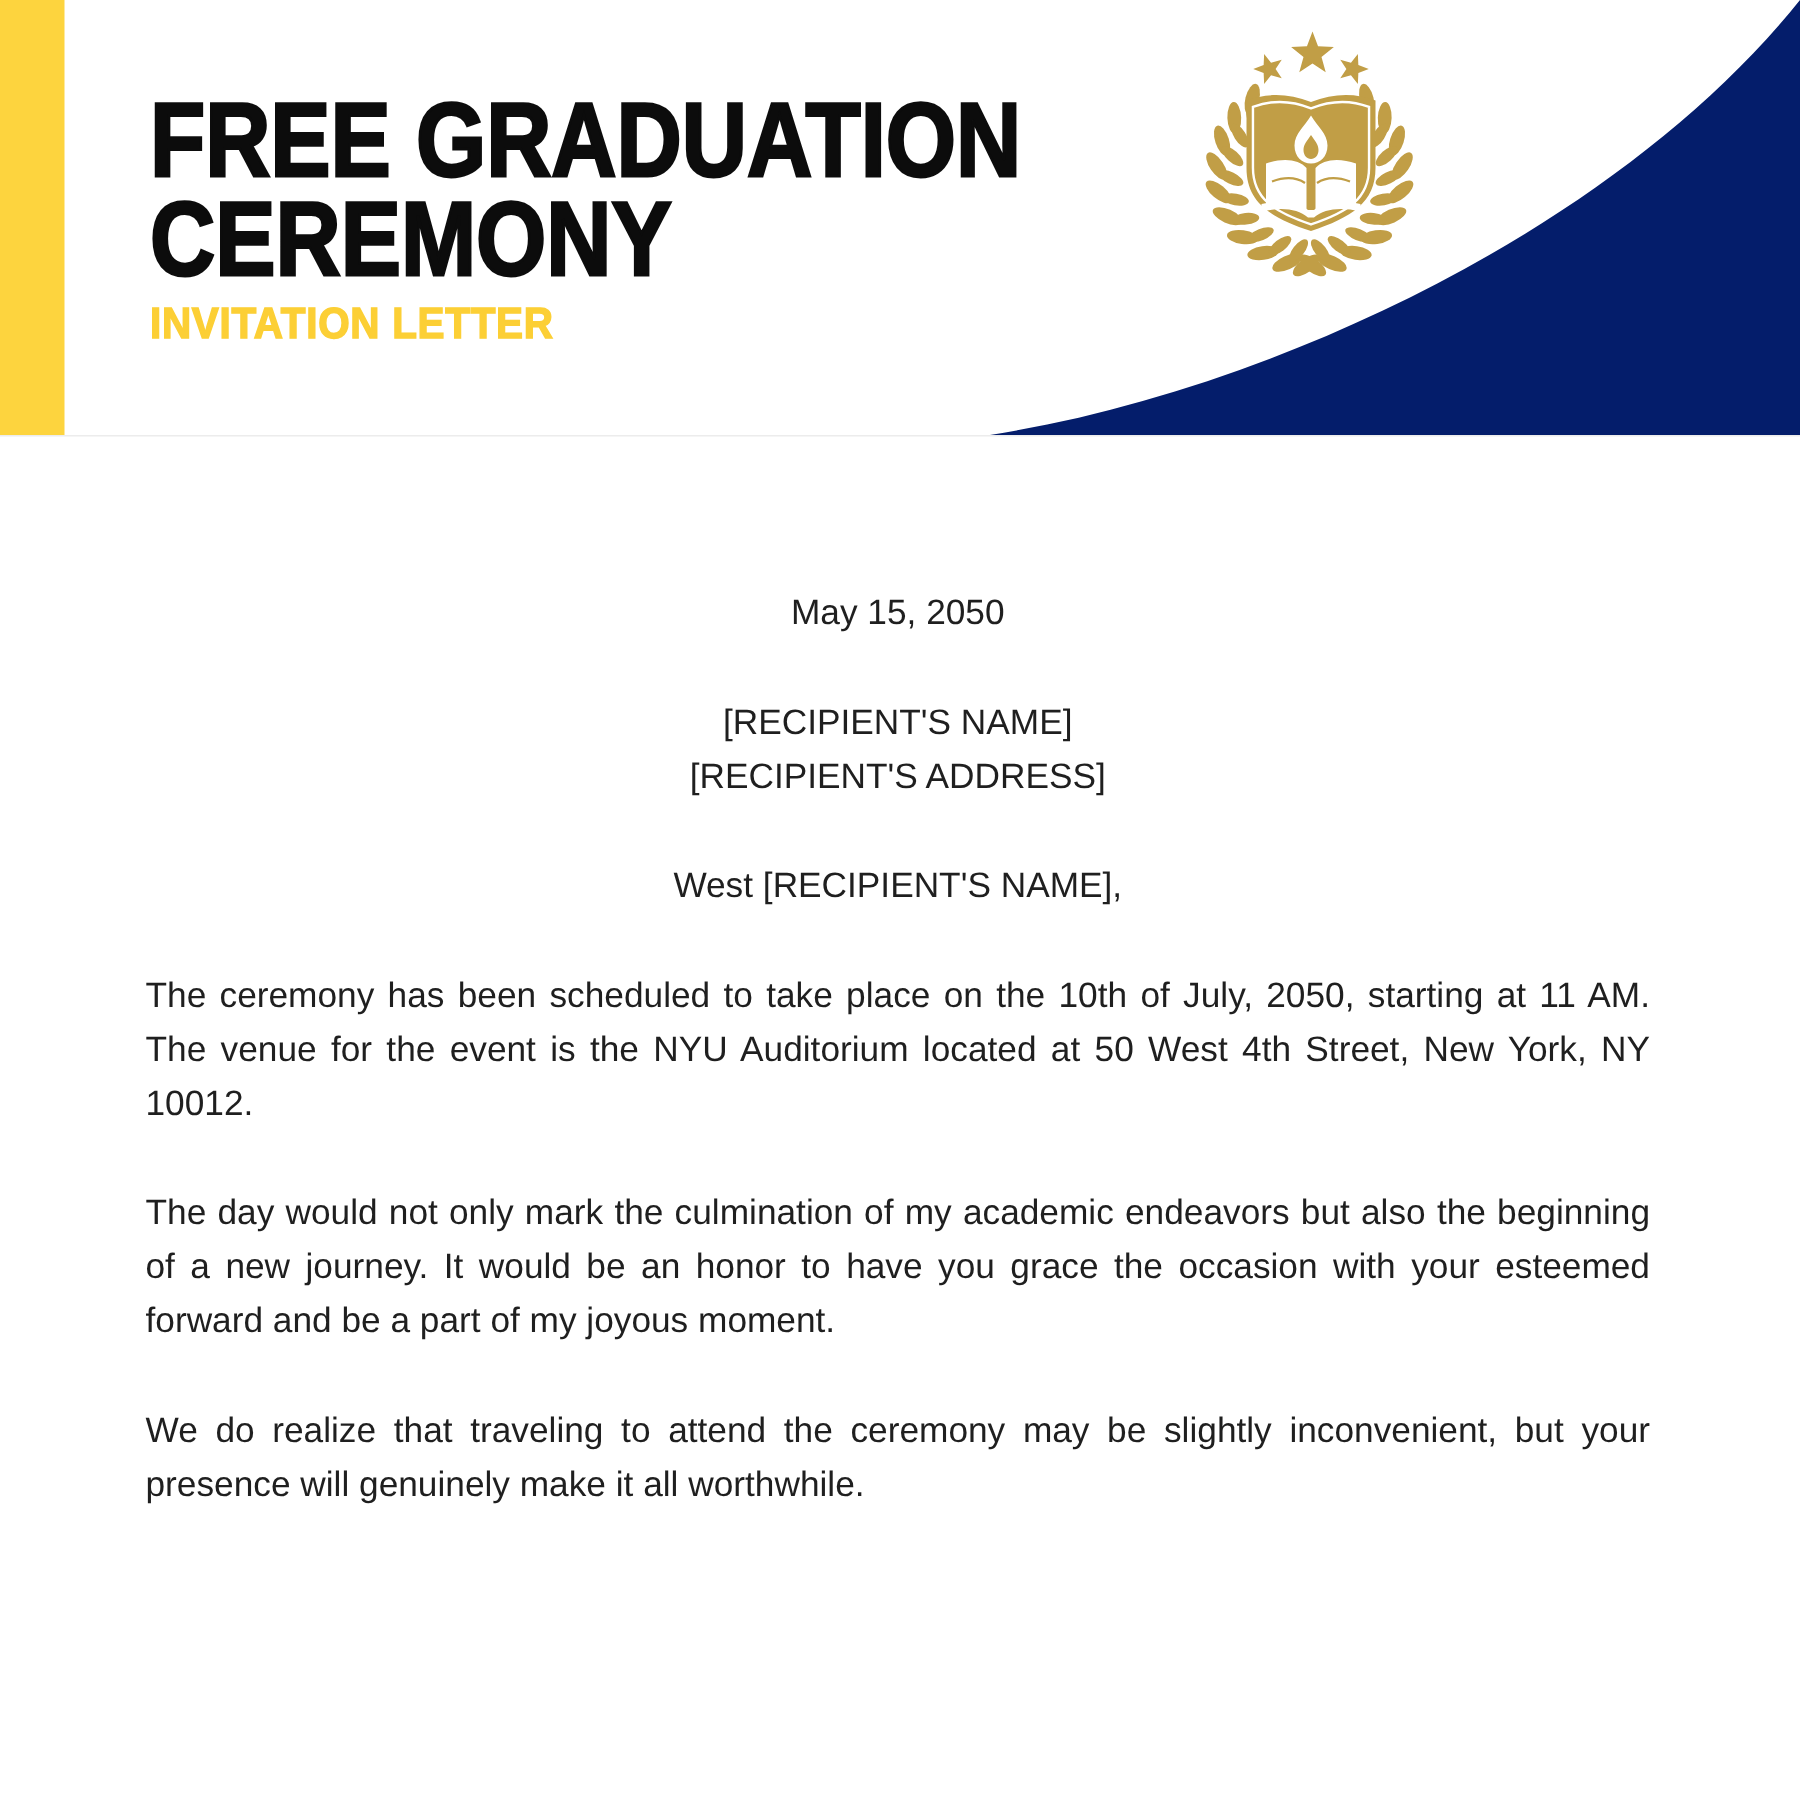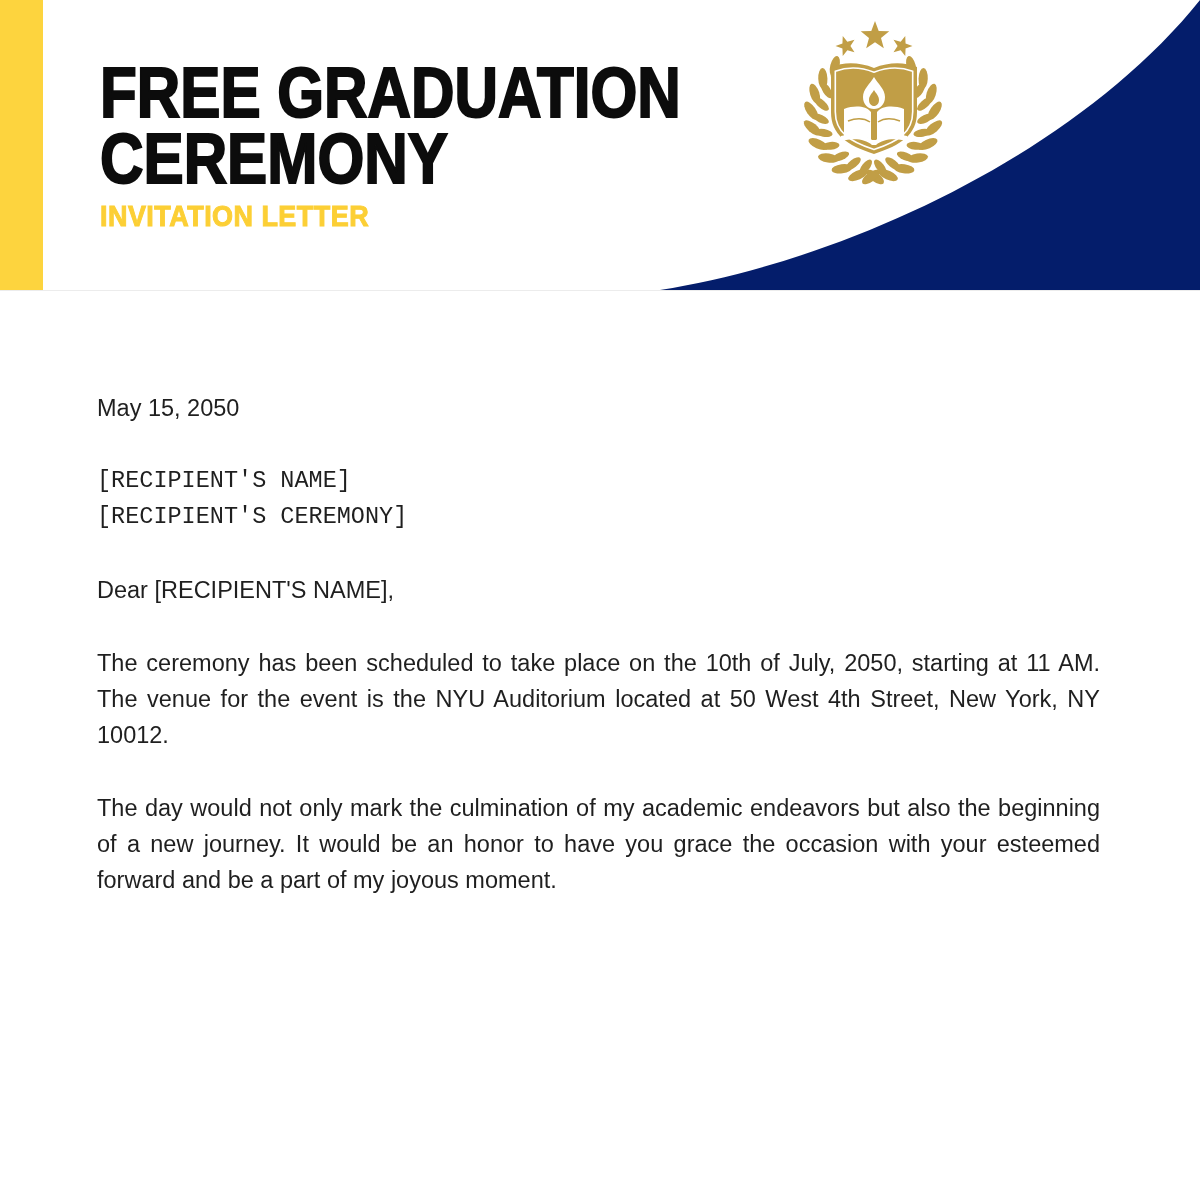--- a/index.html
+++ b/index.html
@@ -55,23 +55,24 @@
     width: 190px; height: 195px;
   }
   .letter {
     padding: 99px 100px 0 97px;
     color: #1F1F1F;
   }
   .letter p {
     margin: 0 0 37px 0;
     font-size: 23.5px;
     line-height: 36px;
+    text-align: center;
   }
   .letter p.para { text-align: justify; }
-  .block-line { display: block; font-family: Liberation Mono, monospace; }
+  .block-line { display: block; }
 </style>
 </head>
 <body>
 
 <header class="header">
   <div class="accent-bar"></div>
 
   <svg class="curve-svg" viewBox="0 0 1200 290" preserveAspectRatio="none" aria-hidden="true">
     <path d="M 660 290 C 850 260 1080 150 1200 0 L 1200 290 Z" fill="#041D6B"></path>
   </svg>
@@ -154,18 +155,19 @@
       <path d="M 68 116 C 76 113 84 113 90 117" stroke="#C19E46" stroke-width="1.5" fill="none"></path>
       <path d="M 120 116 C 112 113 104 113 98 117" stroke="#C19E46" stroke-width="1.5" fill="none"></path>
     </g>
   </svg>
 </header>
 
 <main class="letter">
   <p>May 15, 2050</p>
   <p>
     <span class="block-line">[RECIPIENT'S NAME]</span>
-    <span class="block-line">[RECIPIENT'S CEREMONY]</span>
+    <span class="block-line">[RECIPIENT'S ADDRESS]</span>
   </p>
-  <p>Dear [RECIPIENT'S NAME],</p>
+  <p>West [RECIPIENT'S NAME],</p>
   <p class="para">The ceremony has been scheduled to take place on the 10th of July, 2050, starting at 11 AM. The venue for the event is the NYU Auditorium located at 50 West 4th Street, New York, NY 10012.</p>
   <p class="para">The day would not only mark the culmination of my academic endeavors but also the beginning of a new journey. It would be an honor to have you grace the occasion with your esteemed forward and be a part of my joyous moment.</p>
+  <p class="para">We do realize that traveling to attend the ceremony may be slightly inconvenient, but your presence will genuinely make it all worthwhile.</p>
 </main>
 
 </body></html>

